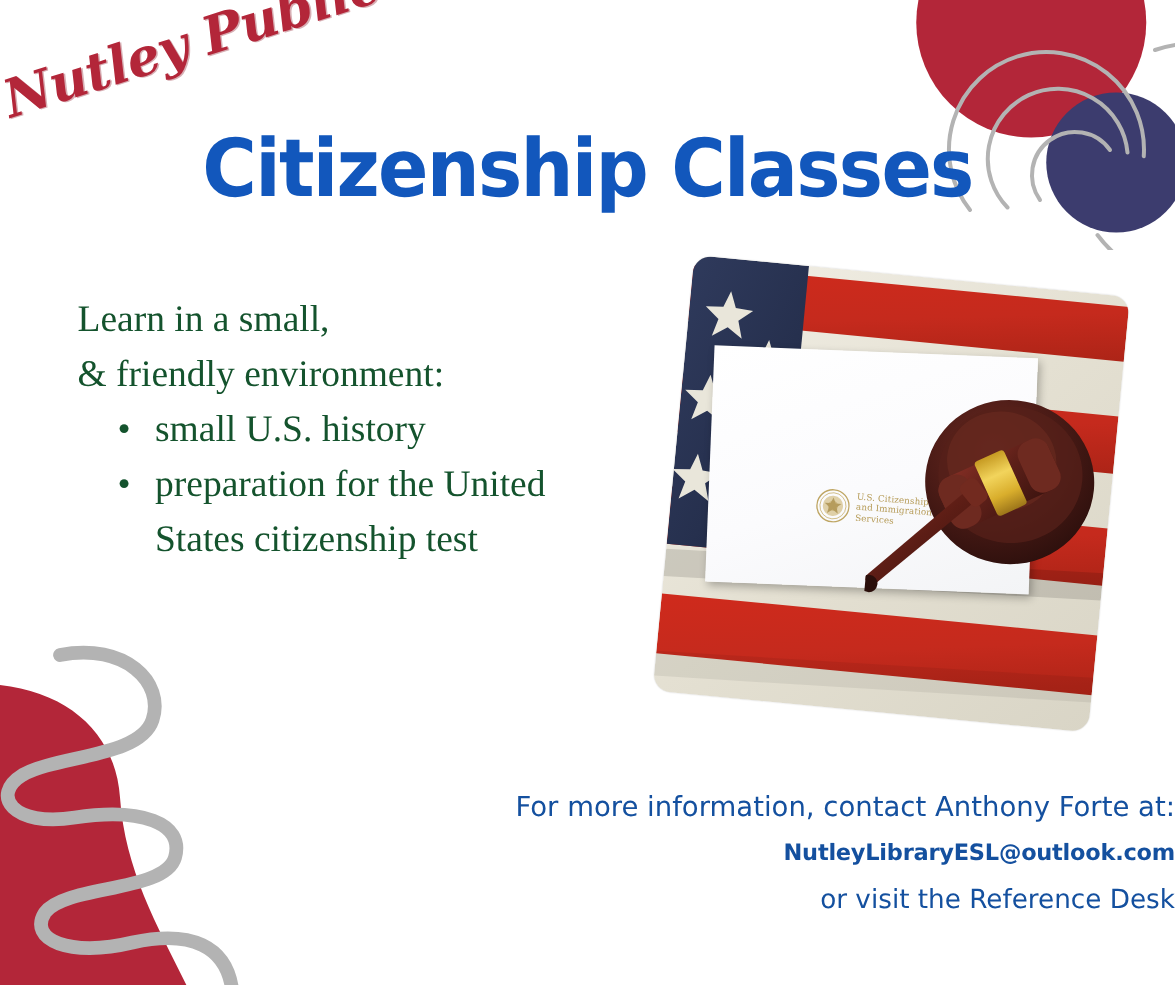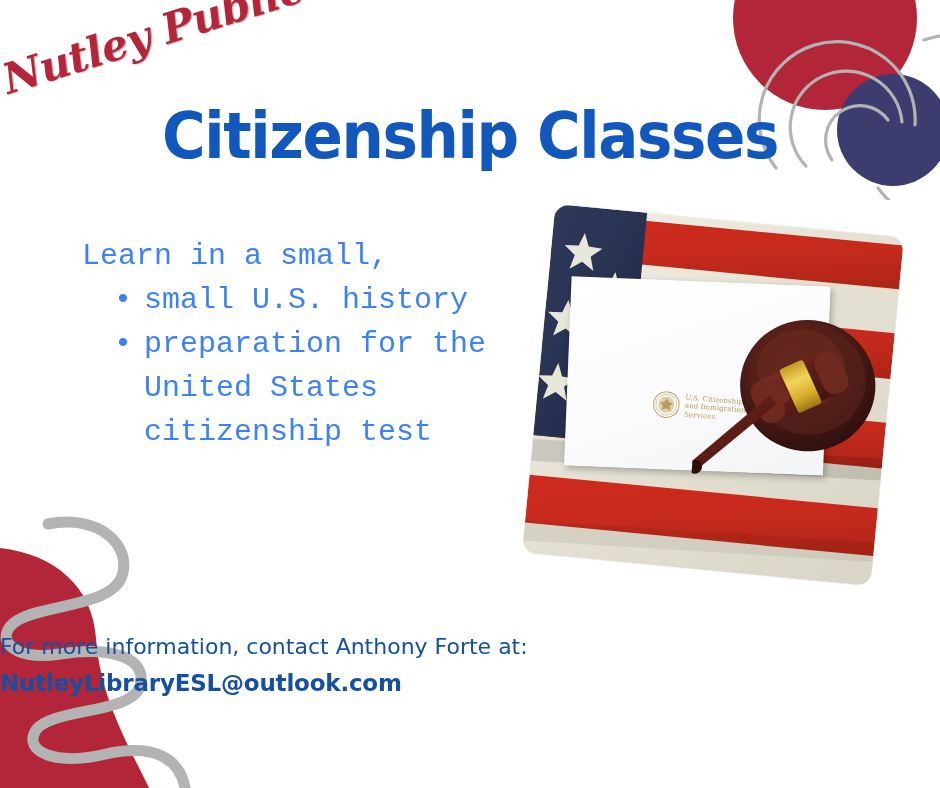--- a/index.html
+++ b/index.html
@@ -55,25 +55,24 @@
     font-size:64px;
     letter-spacing:-1.5px;
     color:#1257bc;
     transform:scaleX(.93);
     line-height:1;
   }
 
   
   .body-col{
     position:absolute;left:62px;top:234px;width:440px;
-    color:#3b82f6;
-    font-family:Liberation Mono, monospace;
+    color:#14532d;
+    font-family:Liberation Serif, serif;
     font-size:30px;
     line-height:44px;
-    margin-left:20px;
   }
   .body-col .lead{margin:0;}
   .body-col .lead div{white-space:nowrap;}
   .bullets{
     list-style:none;margin:0;padding:0 0 0 30px;
   }
   .bullets li{
     position:relative;
     padding-left:32px;
     margin:0;
@@ -116,26 +115,26 @@
     letter-spacing:.1px;
     white-space:nowrap;
   }
   .gavel{
     position:absolute;left:46%;top:22%;width:54%;height:58%;
   }
 
   
   .footer{
     position:absolute;left:0;right:0;top:630px;
-    text-align:left;
+    text-align:right;
     color:#14509f;
     font-family:"DejaVu Sans", sans-serif;
   }
   .footer .f1{font-size:22px;line-height:34px;}
-  .footer .f2{font-size:23px;line-height:38px;font-weight:bold;letter-spacing:-.2px;}
+  .footer .f2{font-size:18px;line-height:38px;font-weight:bold;letter-spacing:-.2px;}
   .footer .f3{font-size:21px;line-height:34px;}
 </style>
 </head>
 <body>
 
 <div class="poster">
 
   <div class="deco-tr">
     <svg width="230" height="200" viewBox="0 0 230 200">
       <defs>
@@ -158,20 +157,21 @@
 
   <div class="script-wrap">
     <div class="script-text">Nutley Public Library</div>
   </div>
 
   <div class="title">Citizenship Classes</div>
 
   <div class="body-col">
     <div class="lead">
       <div>Learn in a small,</div>
+      <div>&amp; friendly environment:</div>
     </div>
     <ul class="bullets">
       <li>
         <span class="dot">•</span>
         <span class="btxt">small U.S. history</span>
       </li>
       <li>
         <span class="dot">•</span>
         <span class="btxt">preparation for the United States citizenship test</span>
       </li>
@@ -301,15 +301,16 @@
                  C 132 206 52 200 36 222
                  C 22 244 56 258 106 246
                  C 152 236 182 248 186 286" fill="none" stroke="#b3b3b3" stroke-width="11" stroke-linecap="round" stroke-linejoin="round"></path>
       </g>
     </svg>
   </div>
 
   <div class="footer">
     <div class="f1">For more information, contact Anthony Forte at:</div>
     <div class="f2">NutleyLibraryESL@outlook.com</div>
+    <div class="f3">or visit the Reference Desk</div>
   </div>
 
 </div>
 
 </body></html>

